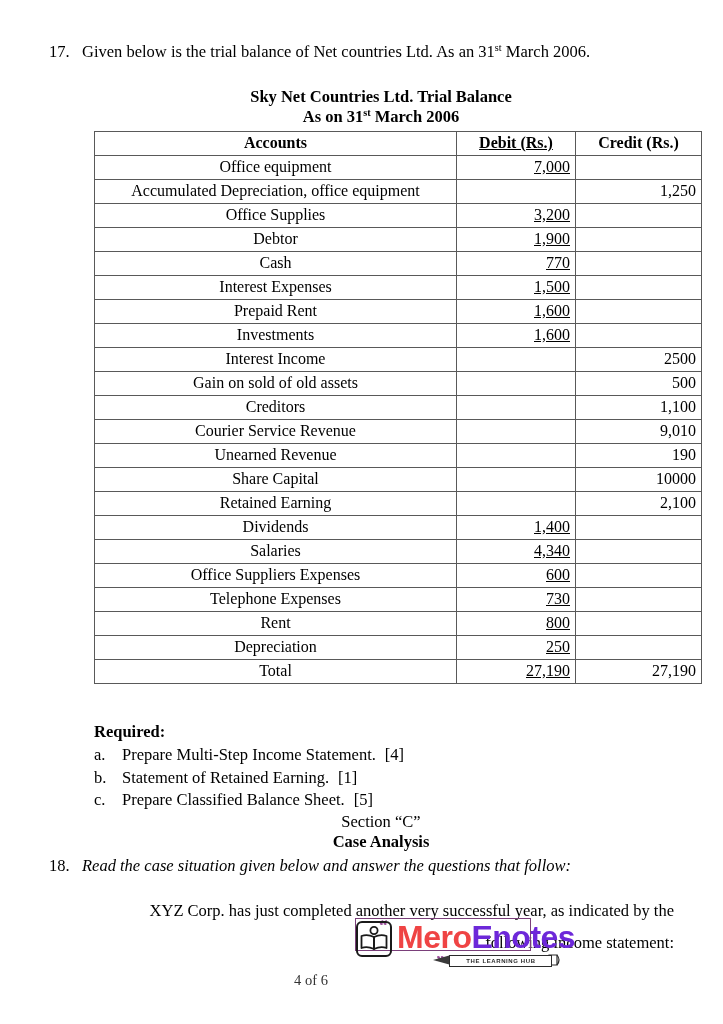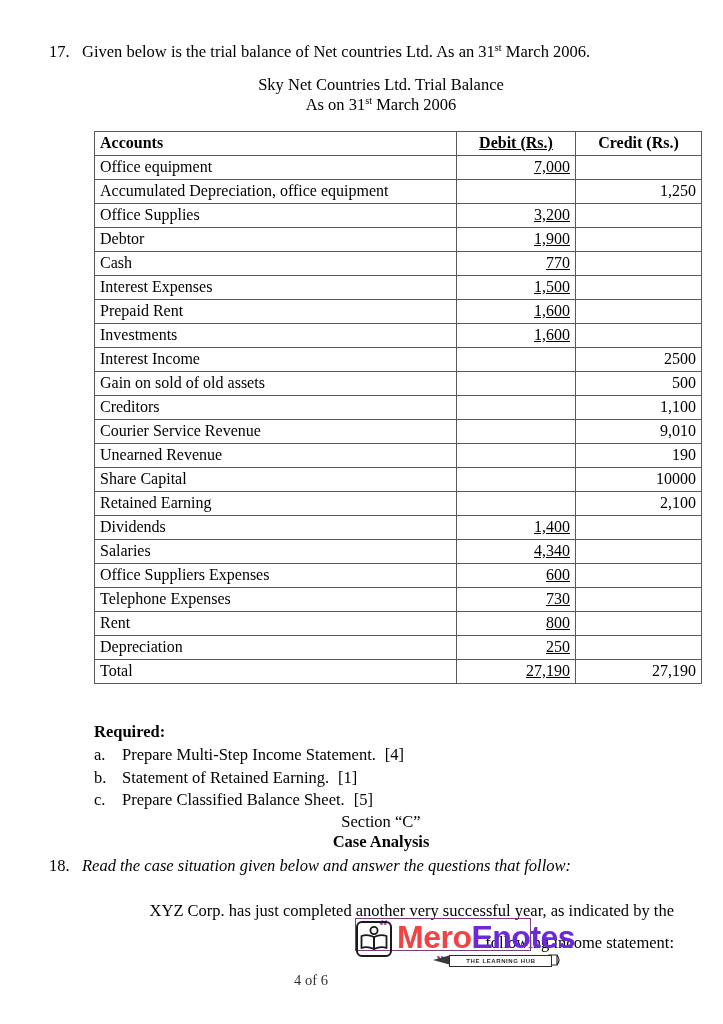--- a/index.html
+++ b/index.html
@@ -55,24 +55,24 @@
   sup {
     font-size: 0.62em;
     vertical-align: super;
     line-height: 0;
   }
 
   
   .table-title {
     position: absolute;
     left: 94px;
-    top: 75px;
+    top: 87px;
     width: 574px;
     text-align: center;
-    font-weight: normal;
+    font-weight: bold;
     font-size: 16.5px;
     line-height: 20px;
   }
 
   
   .tb-wrap {
     position: absolute;
     left: 94px;
     top: 131px;
     width: 574px;
@@ -86,21 +86,21 @@
   table.tb th,
   table.tb td {
     border: 1px solid #595959;
     padding: 1px 5px 2px 5px;
     line-height: 20px;
     vertical-align: top;
   }
   table.tb th {
     font-weight: bold;
   }
-  .col-acct { width: 351px; text-align: left; }
+  .col-acct { width: 351px; text-align: center; }
   .col-debit { width: 108px; text-align: right; text-decoration: underline; }
   .col-credit { width: 115px; text-align: right; }
   th.col-debit, th.col-credit { text-align: center; }
 
   td.num { text-align: right; }
 
   
   .required-head {
     position: absolute;
     left: 94px;

